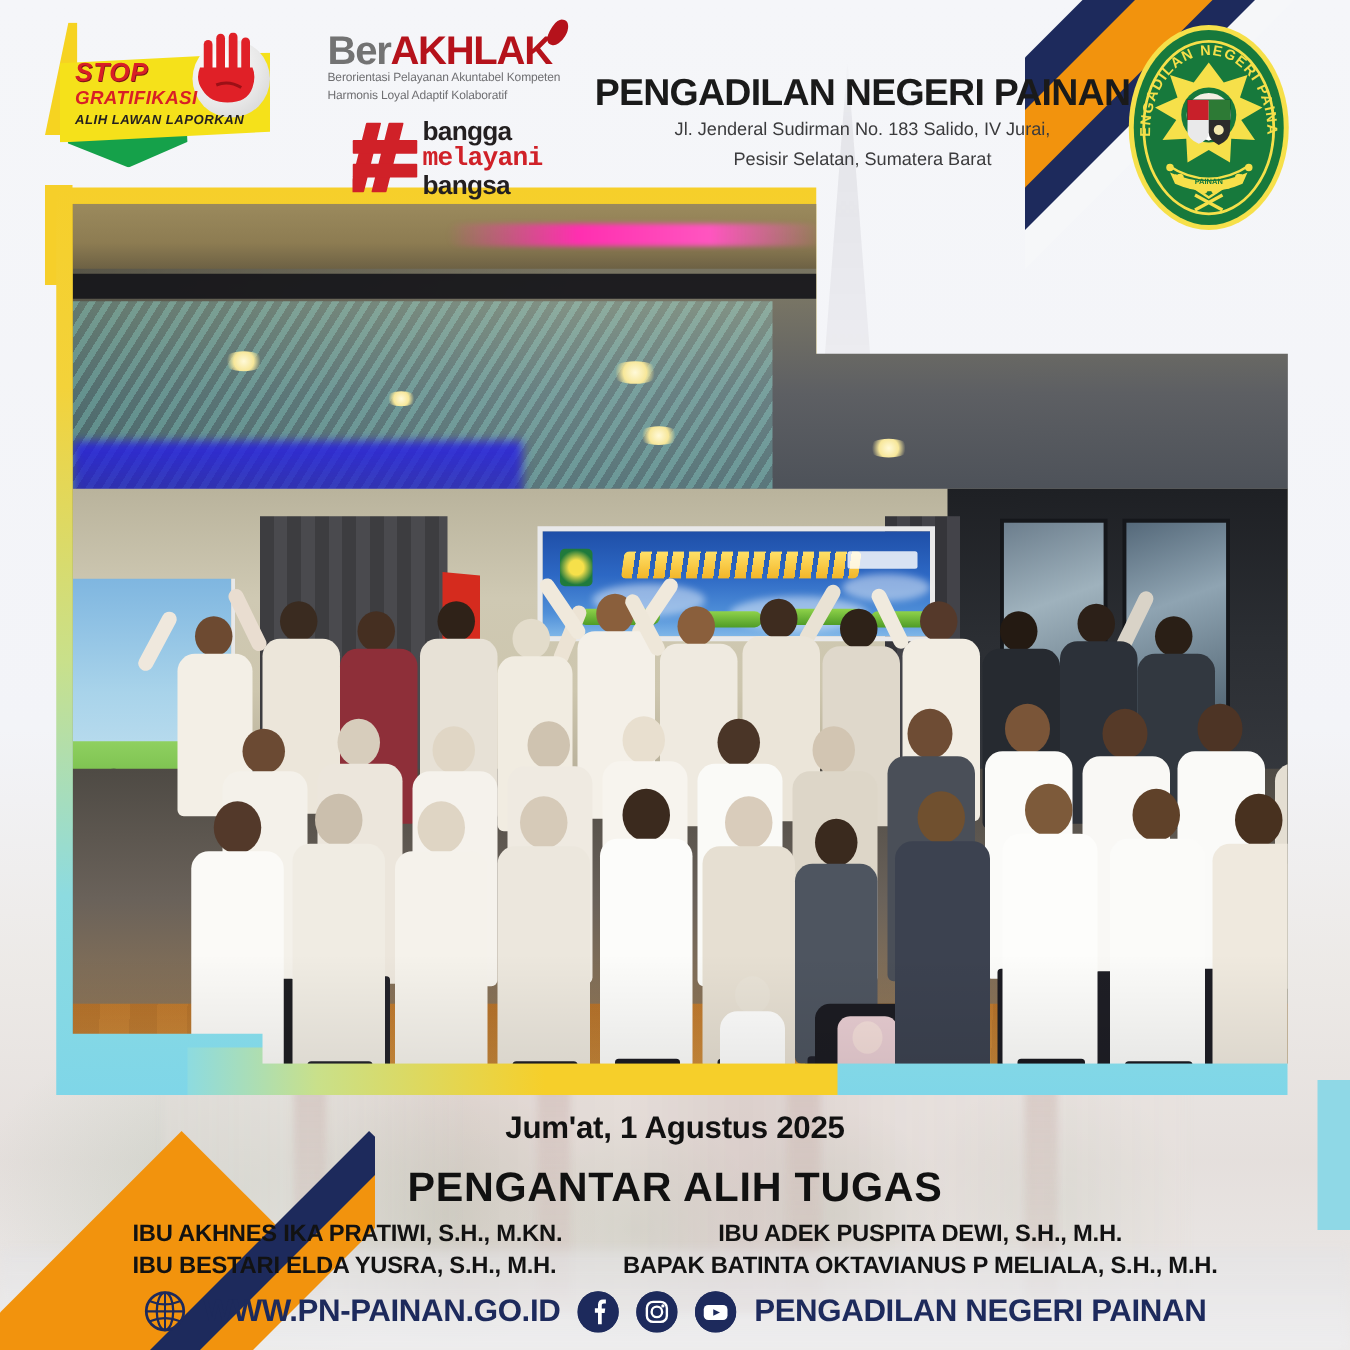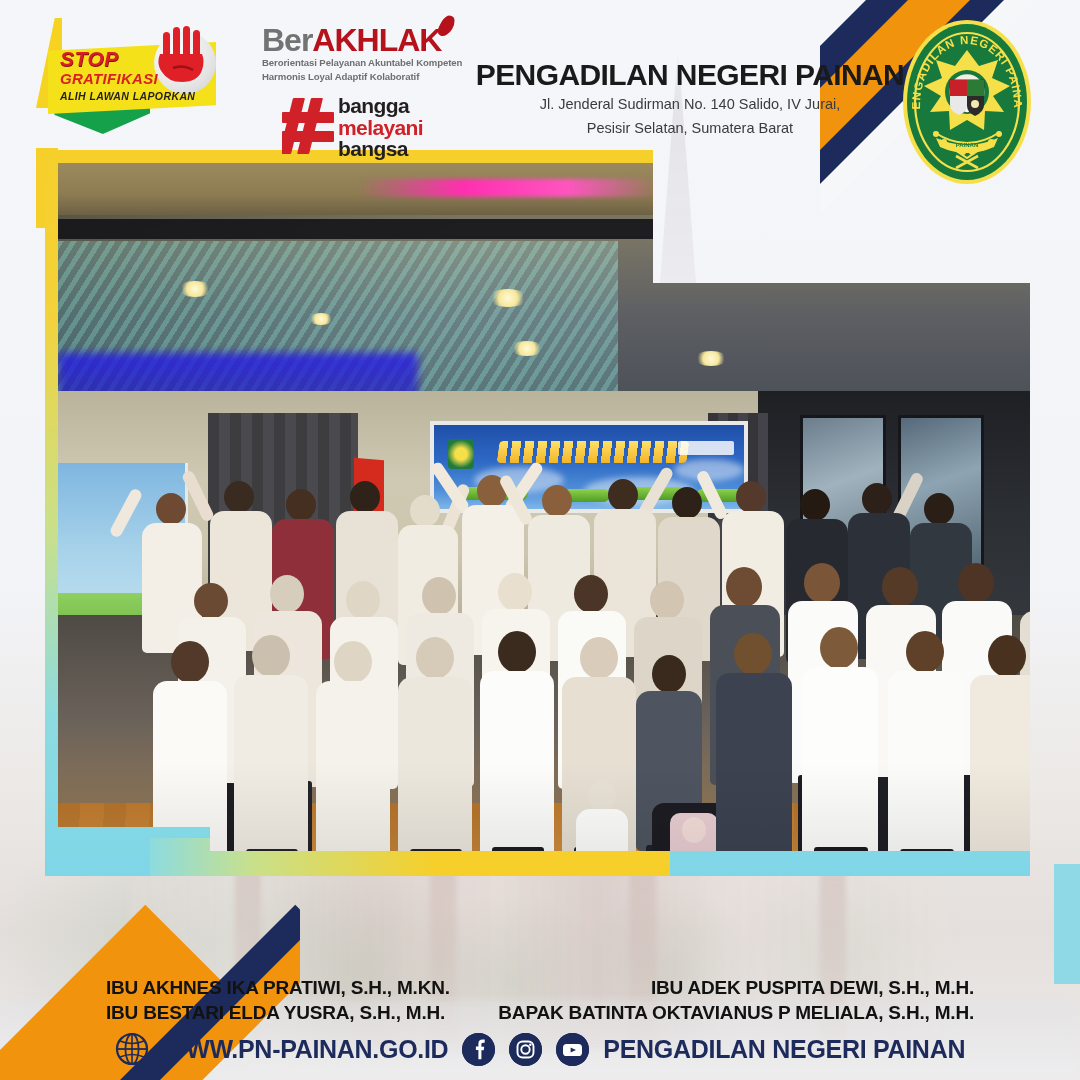--- a/index.html
+++ b/index.html
@@ -124,27 +124,27 @@
   .sb-hand { position:absolute; right:9px; top:-2px; width:54px; height:62px; }
 
   
   .akhlak { position:absolute; left:262px; top:24px; width:200px; }
   .ak-word { font-size:32px; font-weight:bold; color:#b5121b; letter-spacing:-1px;
              line-height:1; position:relative; display:inline-block; }
   .ak-word .ber { color:#737373; }
   .ak-tick { position:absolute; right:-12px; top:-9px; width:13px; height:22px;
              background:#b5121b; border-radius:40% 60% 50% 50%;
              transform:rotate(18deg) skewX(-12deg); }
-  .ak-sub1, .ak-sub2 { font-size:9.6px; font-weight:bold; color:#6f6f72; letter-spacing:-.1px;
+  .ak-sub1, .ak-sub2 { font-size:9.6px; font-weight:normal; color:#6f6f72; letter-spacing:-.1px;
                        line-height:1.42; white-space:nowrap; }
   .bangga { position:absolute; left:282px; top:96px; width:180px; height:60px; }
   .bg-hash { position:absolute; left:0; top:2px; width:52px; height:56px; }
   .bg-lines { position:absolute; left:56px; top:-1px; line-height:1.03; }
   .bg-l1 { font-size:21px; font-weight:bold; color:#231f20; letter-spacing:-.6px; }
-  .bg-l2 { font-size:21px; font-weight:bold; color:#d02128; letter-spacing:-.6px; }
+  .bg-l2 { font-size:21px; font-weight:bold; color:#d02128; letter-spacing:-.6px;font-family:Liberation Mono, monospace; }
   .bg-l3 { font-size:21px; font-weight:bold; color:#231f20; letter-spacing:-.6px; }
 
   
   .title-block { position:absolute; left:470px; top:58px; width:440px; text-align:center; }
   .pn-title { font-size:30px; font-weight:bold; color:#1a1a1a; letter-spacing:-.6px;
               line-height:1.1; white-space:nowrap; }
   .pn-addr { font-size:14.5px; color:#3b3b3d; line-height:1.36; margin-top:4px; }
 
   
   .emblem { position:absolute; right:46px; top:14px; width:134px; height:172px; z-index:7; }
@@ -289,21 +289,21 @@
   }
 
   
   .caption { position:absolute; left:0; top:888px; width:1080px; z-index:8; text-align:center; }
   .cap-date { font-size:25px; font-weight:bold; color:#111; letter-spacing:-.2px; }
   .cap-main { font-size:33px; font-weight:bold; color:#111; letter-spacing:.6px; margin-top:14px; }
 
   .names { position:absolute; left:0; top:975px; width:1080px; z-index:8;
            display:flex; justify-content:space-between; padding:0 106px; }
   .names-col { line-height:1.32; }
-  .names-col.right { text-align:right; }
+  .names-col.right { text-align:center; }
   .nm { font-size:19px; font-weight:bold; color:#121212; letter-spacing:-.2px; white-space:nowrap; }
 
   
   .footer { position:absolute; left:0; top:1026px; width:1080px; height:46px; z-index:9;
             display:flex; align-items:center; justify-content:center; gap:14px; }
   .f-web { font-size:25px; font-weight:bold; color:#1d2a5c; letter-spacing:-.3px; }
   .f-org { font-size:25px; font-weight:bold; color:#1d2a5c; letter-spacing:-.3px; }
   .soc { width:33px; height:33px; border-radius:50%; background:#1d2a5c;
          display:flex; align-items:center; justify-content:center; }
   .globe { width:34px; height:34px; }
@@ -626,21 +626,21 @@
       </svg>
       <div class="bg-lines">
         <div class="bg-l1">bangga</div>
         <div class="bg-l2">melayani</div>
         <div class="bg-l3">bangsa</div>
       </div>
     </div>
 
     <div class="title-block">
       <div class="pn-title">PENGADILAN NEGERI PAINAN</div>
-      <div class="pn-addr">Jl. Jenderal Sudirman No. 140 Salido, IV Jurai,</div>
+      <div class="pn-addr">Jl. Jenderal Sudirman No. 183 Salido, IV Jurai,</div>
       <div class="pn-addr">Pesisir Selatan, Sumatera Barat</div>
     </div>
 
     <svg class="emblem" viewBox="0 0 134 172">
       <defs>
         <path id="ringpath" d="M 20,92 A 47,62 0 0 1 114,92" fill="none"></path>
       </defs>
       <ellipse cx="67" cy="88" rx="64" ry="82" fill="#f6e04a"></ellipse>
       <ellipse cx="67" cy="88" rx="60" ry="78" fill="#17793c"></ellipse>
       <ellipse cx="67" cy="88" rx="52" ry="69" fill="none" stroke="#f6e04a" stroke-width="2.2"></ellipse>
@@ -669,20 +669,22 @@
           <circle cx="99" cy="120" r="3"></circle>
       </g>
       <path d="M40 126 L67 144 L94 126" fill="none" stroke="#f6e04a" stroke-width="2"></path>
       <path d="M36 124 q31 14 62 0 l-4 9 q-27 12 -54 0 z" fill="#f6e04a"></path>
       <text x="67" y="133" font-size="6" font-weight="bold" fill="#17793c" text-anchor="middle" font-family="Liberation Sans, sans-serif">PAINAN</text>
       <path d="M56 142 L78 154 M78 142 L56 154" stroke="#f6e04a" stroke-width="2.6"></path>
     </svg>
   </div>
 
   <div class="caption">
+    <div class="cap-date">Jum'at, 1 Agustus 2025</div>
+    <div class="cap-main">PENGANTAR ALIH TUGAS</div>
   </div>
 
   <div class="names">
     <div class="names-col left">
       <div class="nm">IBU AKHNES IKA PRATIWI, S.H., M.KN.</div>
       <div class="nm">IBU BESTARI ELDA YUSRA, S.H., M.H.</div>
     </div>
     <div class="names-col right">
       <div class="nm">IBU ADEK PUSPITA DEWI, S.H., M.H.</div>
       <div class="nm">BAPAK BATINTA OKTAVIANUS P MELIALA, S.H., M.H.</div>

